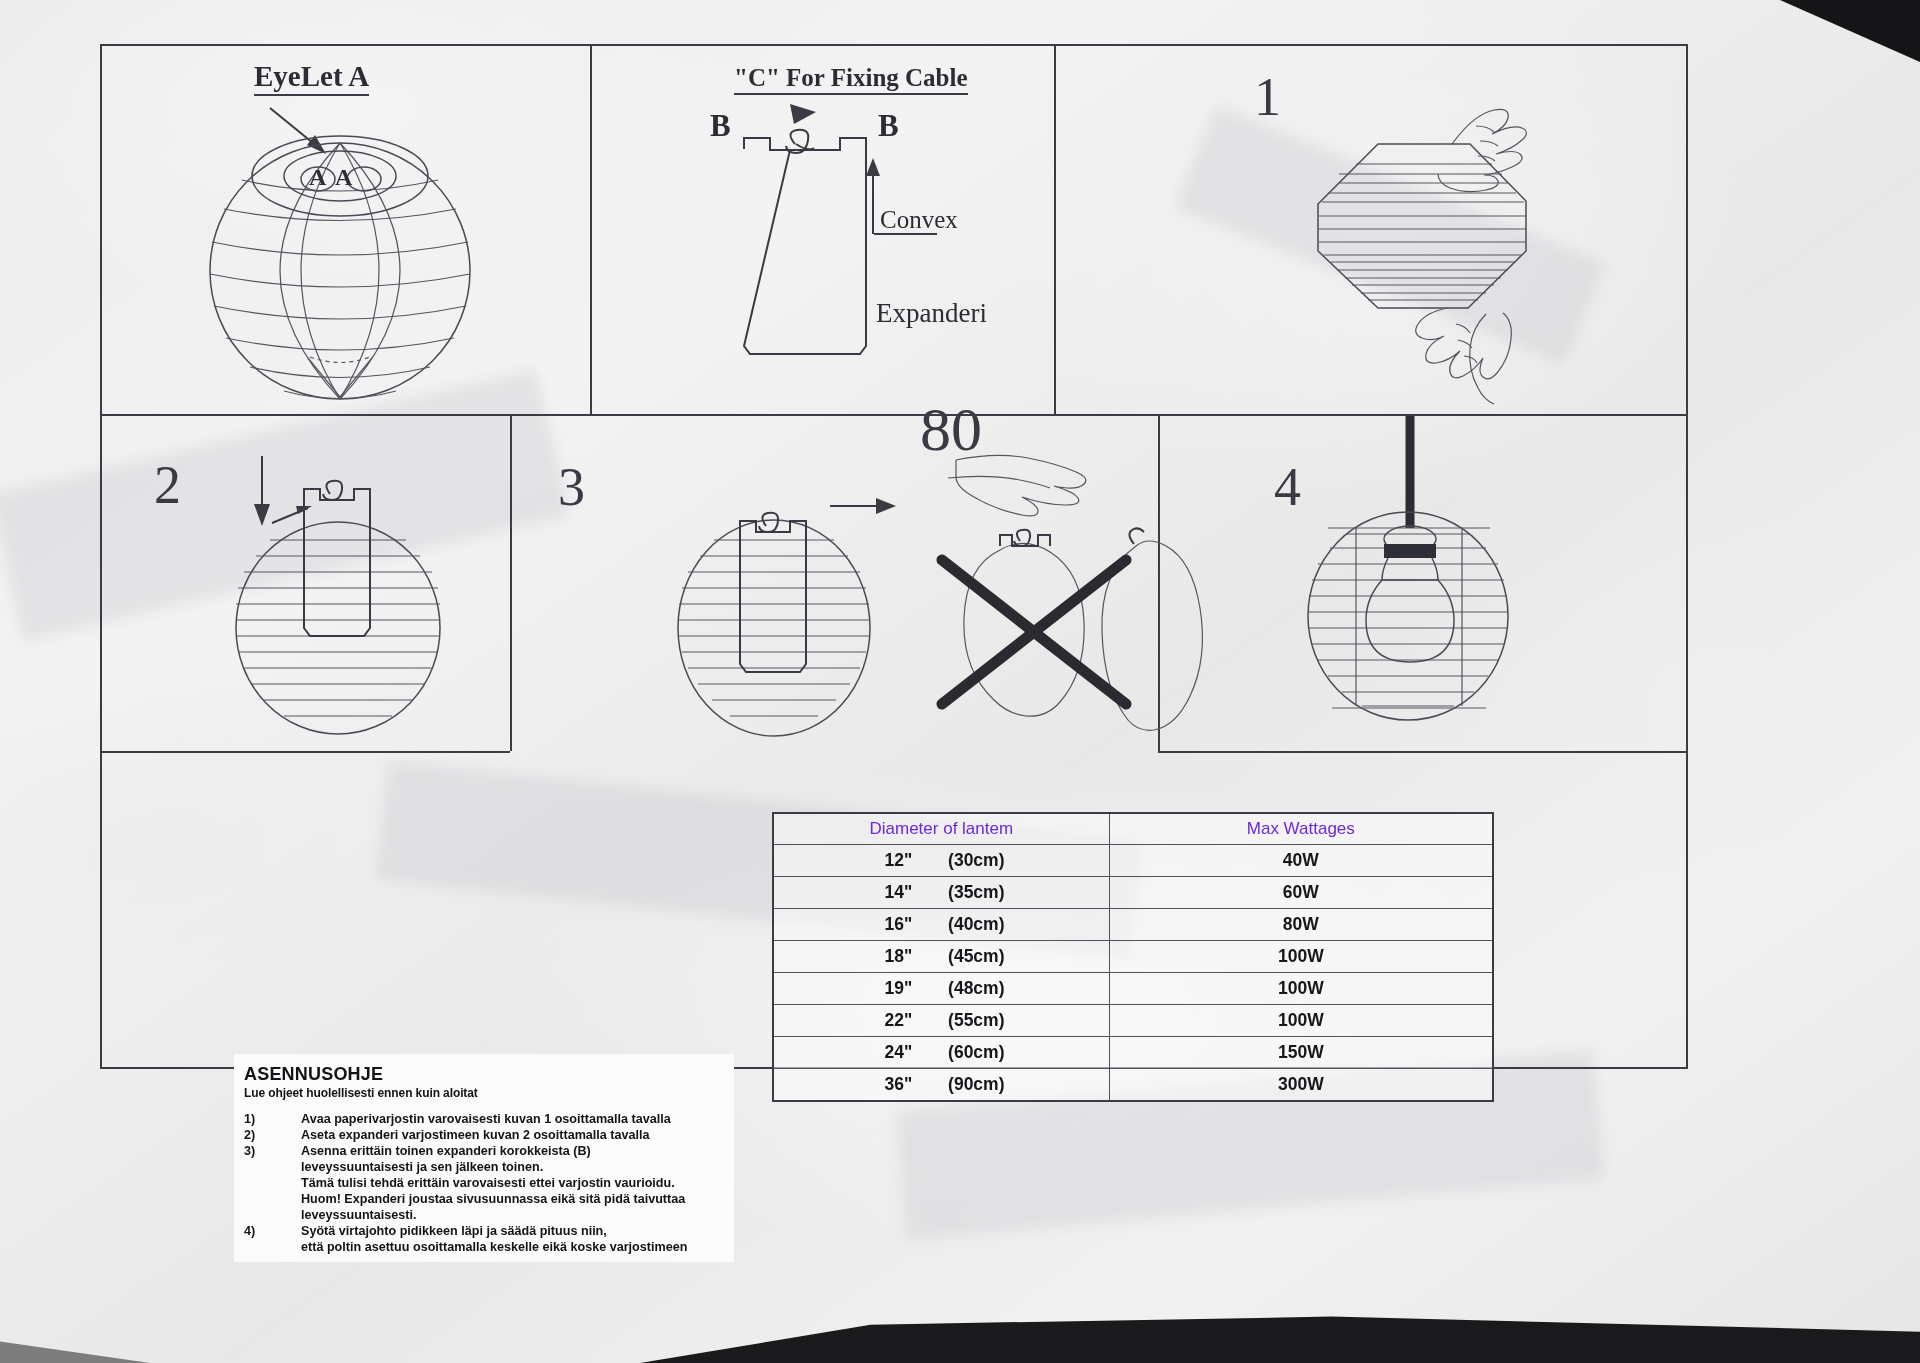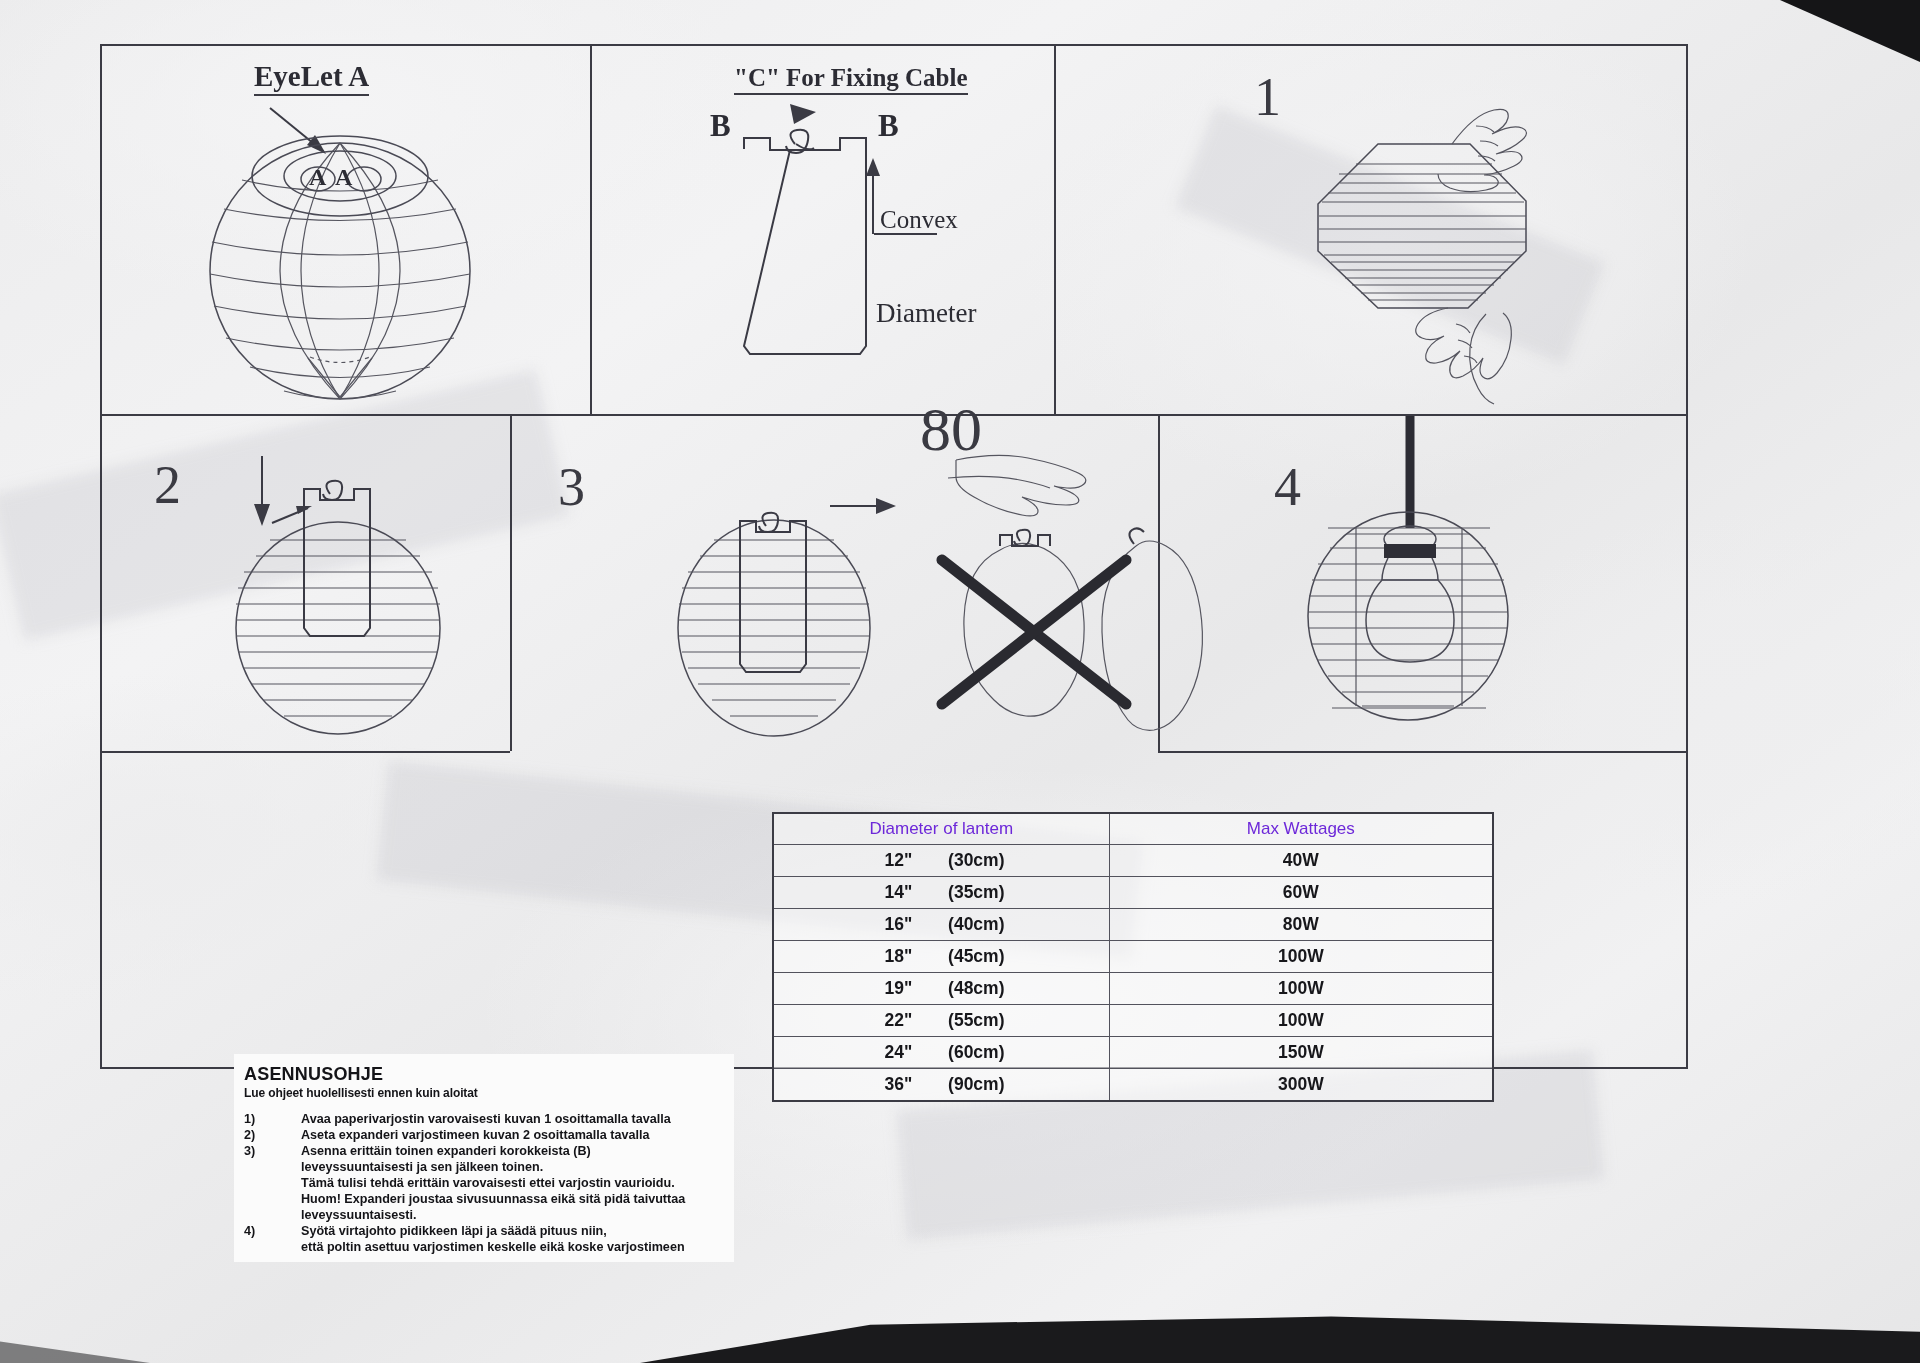--- a/index.html
+++ b/index.html
@@ -168,21 +168,21 @@
       <path class="ink-d" d="M203 98 q-10 -12 2 -14 q13 -2 11 10 q-2 13 -12 13 q-9 0 -10 -7"></path>
       <path class="ink-d" d="M204 98 q12 8 18 4"></path>
 
       <path class="ink-d" d="M281 188 L281 116"></path>
       <path class="ink-f" d="M281 112 L274 130 L288 130 Z"></path>
       <path class="ink-d" d="M282 188 L345 188"></path>
     </svg>
     <div class="lbl title-ser" style="left:118px;top:62px;font-size:31px;font-weight:bold;">B</div>
     <div class="lbl title-ser" style="left:286px;top:62px;font-size:31px;font-weight:bold;">B</div>
     <div class="lbl title-ser" style="left:288px;top:160px;font-size:25px;font-weight:normal;">Convex</div>
-    <div class="lbl title-ser" style="left:284px;top:252px;font-size:27px;font-weight:normal;">Diameter</div>
+    <div class="lbl title-ser" style="left:284px;top:252px;font-size:27px;font-weight:normal;">Expanderi</div>
   </div>
 
   <div class="panel" style="left:954px;top:0;width:630px;height:368px;">
     <div class="lbl stepnum" style="left:198px;top:20px;font-size:54px;">1</div>
     <svg style="position:absolute;left:0;top:0;" width="630" height="368">
 
       <path class="ink" d="M262 158 L322 98 L414 98 L470 155 L470 205 L412 262 L322 262 L262 205 Z"></path>
       <g class="ink-thin">
         <path d="M300 118 L436 118"></path>
           <path d="M284 137 L452 137"></path>
@@ -361,21 +361,21 @@
           <div>leveyssuuntaisesti ja sen jälkeen toinen.</div>
           <div>Tämä tulisi tehdä erittäin varovaisesti ettei varjostin vaurioidu.</div>
           <div>Huom! Expanderi joustaa sivusuunnassa eikä sitä pidä taivuttaa</div>
           <div>leveyssuuntaisesti.</div>
         </span>
       </li>
       <li>
         <span class="n">4)</span>
         <span class="t">
           <div>Syötä virtajohto pidikkeen läpi ja säädä pituus niin,</div>
-          <div>että poltin asettuu varjostimen keskelle eikä koske varjostimeen</div>
+          <div>että poltin asettuu osoittamalla keskelle eikä koske varjostimeen</div>
         </span>
       </li>
     </ol>
   </div>
 
   <table class="tbl">
     <thead>
       <tr>
         <th class="c-dia">Diameter of lantem</th>
         <th class="c-w">Max Wattages</th>

